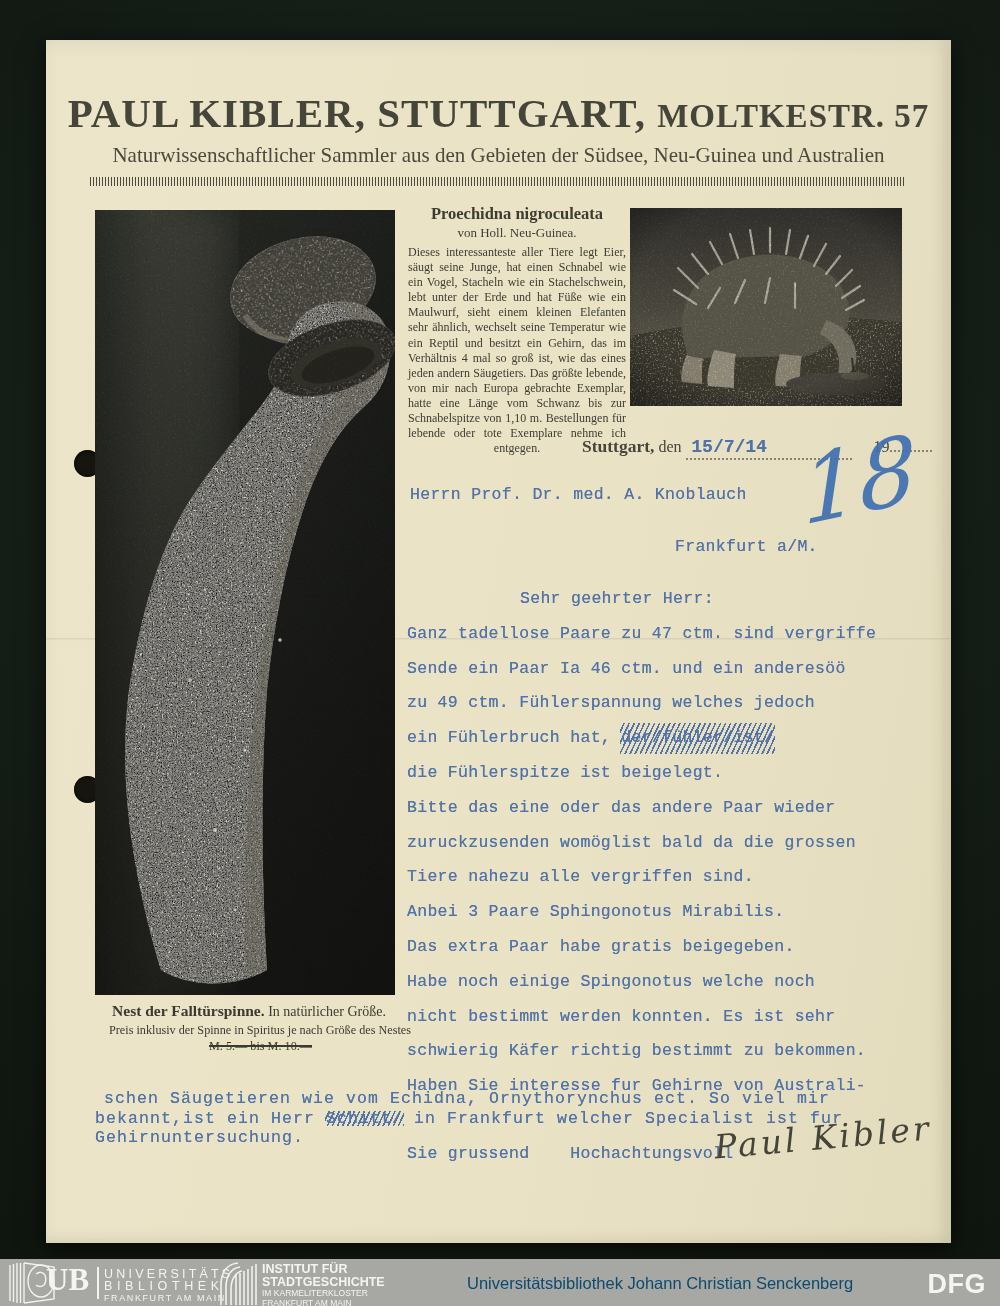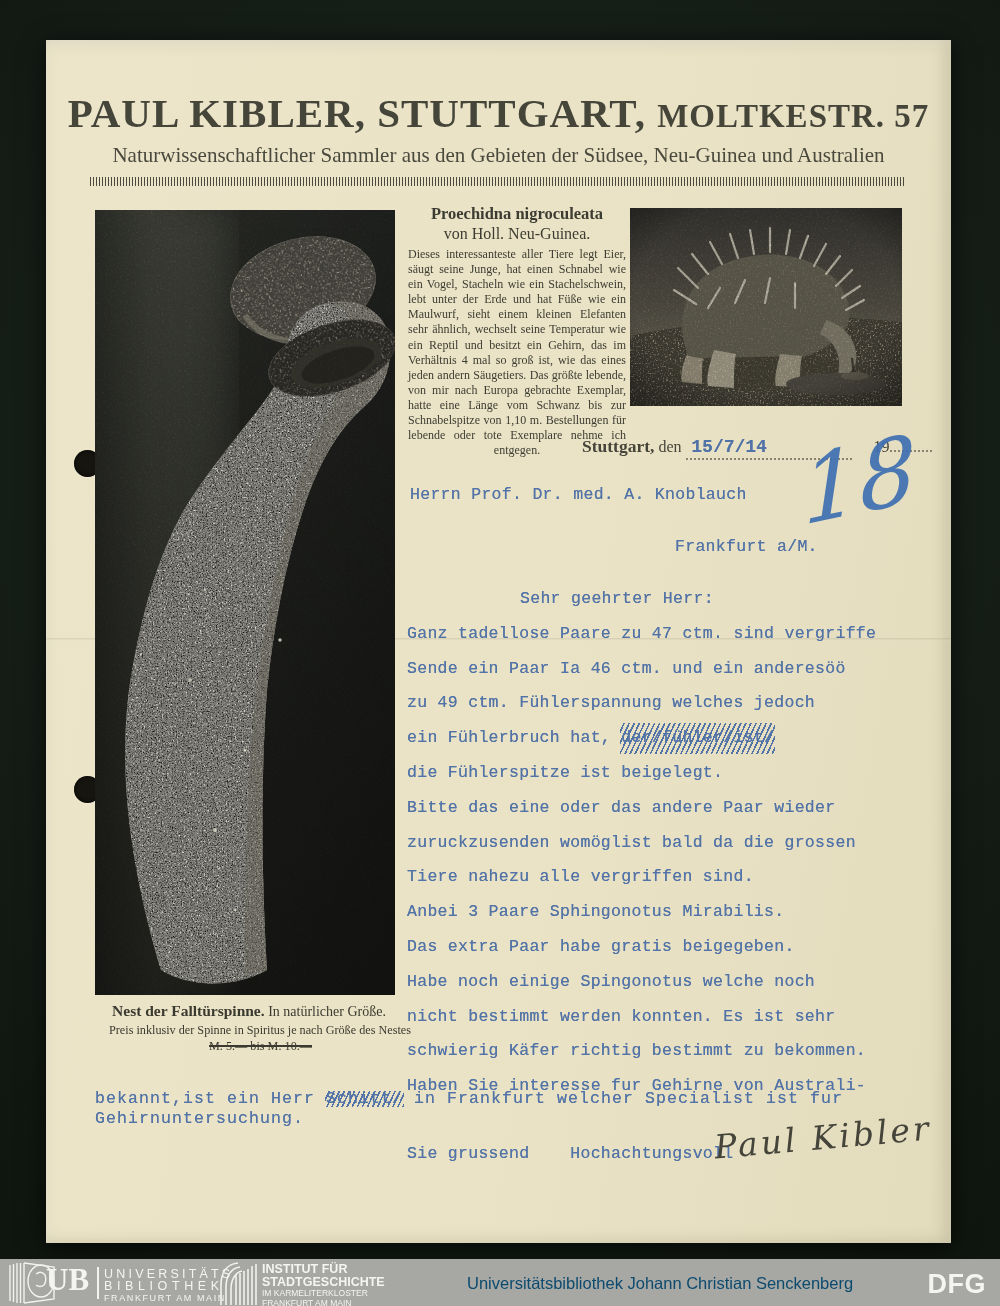--- a/index.html
+++ b/index.html
@@ -30,21 +30,21 @@
   .cap-title{text-align:center;font-size:14px;}
   .cap-title b{font-size:15.5px;}
   .nest-caption p{margin:4px 0 0;font-size:12.9px;line-height:15.4px;text-align:justify;}
   .cap-price{margin-top:3px;font-size:12.2px;white-space:nowrap;margin-left:23px;}
   .cap-price .p2{display:block;text-align:center;margin-top:1px;}
   .p-struck{text-decoration:line-through;text-decoration-thickness:1.5px;}
 
   
   .proechidna{position:absolute;left:362px;top:164px;width:218px;color:#3d3c32;}
   .proechidna h2{margin:0;font-size:16.5px;text-align:center;font-weight:bold;}
-  .proechidna .sub{text-align:center;font-size:16px;margin:1px 0 4px;}
+  .proechidna .sub{text-align:center;font-size:13px;margin:1px 0 4px;}
   .proechidna p{margin:0;font-size:12px;line-height:15.1px;text-align:justify;text-align-last:center;}
   .echidna-photo{position:absolute;left:584px;top:168px;width:272px;height:198px;margin:0;}
 
   
   .dateline{position:absolute;left:536px;top:396px;font-size:16px;color:#46453a;white-space:nowrap;}
   .dateline .city{font-weight:bold;font-size:17.5px;}
   .date-slot{display:inline-block;min-width:156px;border-bottom:2px dotted #8a8270;padding:0 4px 1px 6px;margin-left:4px;}
   .yr{margin-left:22px;}
   .yr-dots{display:inline-block;width:42px;height:14px;border-bottom:2px dotted #8a8270;}
 
@@ -227,21 +227,21 @@
     <div class="dateline">
       <span class="city">Stuttgart,</span>
       <span class="den">den</span><span class="date-slot"><span class="typed date-val">15/7/14</span></span><span class="yr">19</span><span class="yr-dots"></span>
     </div>
 
     <div class="typed recipient1">Herrn Prof. Dr. med. A. Knoblauch</div>
     <div class="typed recipient2">Frankfurt a/M.</div>
     <div class="num18">18</div>
 
     <div class="letter-body typed"><div class="t-line indent-lg"><span>Sehr geehrter Herr:</span></div><div class="t-line"><span>Ganz tadellose Paare zu 47 ctm. sind vergriffe</span></div><div class="t-line"><span>Sende ein Paar Ia 46 ctm. und ein anderesöö</span></div><div class="t-line"><span>zu 49 ctm. Fühlerspannung welches jedoch</span></div><div class="t-line"><span>ein Fühlerbruch hat, </span><span class="struck">der/fühler/ist/</span></div><div class="t-line"><span>die Fühlerspitze ist beigelegt.</span></div><div class="t-line"><span>Bitte das eine oder das andere Paar wieder</span></div><div class="t-line"><span>zuruckzusenden womöglist bald da die grossen</span></div><div class="t-line"><span>Tiere nahezu alle vergriffen sind.</span></div><div class="t-line"><span>Anbei 3 Paare Sphingonotus Mirabilis.</span></div><div class="t-line"><span>Das extra Paar habe gratis beigegeben.</span></div><div class="t-line"><span>Habe noch einige Spingonotus welche noch</span></div><div class="t-line"><span>nicht bestimmt werden konnten. Es ist sehr</span></div><div class="t-line"><span>schwierig Käfer richtig bestimmt zu bekommen.</span></div><div class="t-line"><span>Haben Sie interesse fur Gehirne von Australi-</span></div></div>
-    <div class="letter-overflow typed"><div class="t-line"><span>bekannt,ist ein Herr </span><span class="struck">Schitt/</span><span> in Frankfurt welcher Specialist ist fur</span></div><div class="t-line"><span>Gehirnuntersuchung.</span></div></div>
+    <div class="letter-overflow typed"><div class="t-line indent-sm"><span>schen Säugetieren wie vom Echidna, Ornythorynchus ect. So viel mir</span></div><div class="t-line"><span>bekannt,ist ein Herr </span><span class="struck">Schitt/</span><span> in Frankfurt welcher Specialist ist fur</span></div><div class="t-line"><span>Gehirnuntersuchung.</span></div></div>
     <div class="closing typed">Sie grussend    Hochachtungsvoll</div>
     <div class="signature">Paul Kibler</div>
   </div>
 
   <footer class="bar">
     <span class="ub-icon">
       <svg width="92" height="44" viewBox="0 0 92 44">
         <g stroke="#f2f2ef" fill="none" stroke-width="1.4">
           <line x1="2" y1="4" x2="2" y2="40"></line>
             <line x1="5.5" y1="3" x2="5.5" y2="41"></line>

